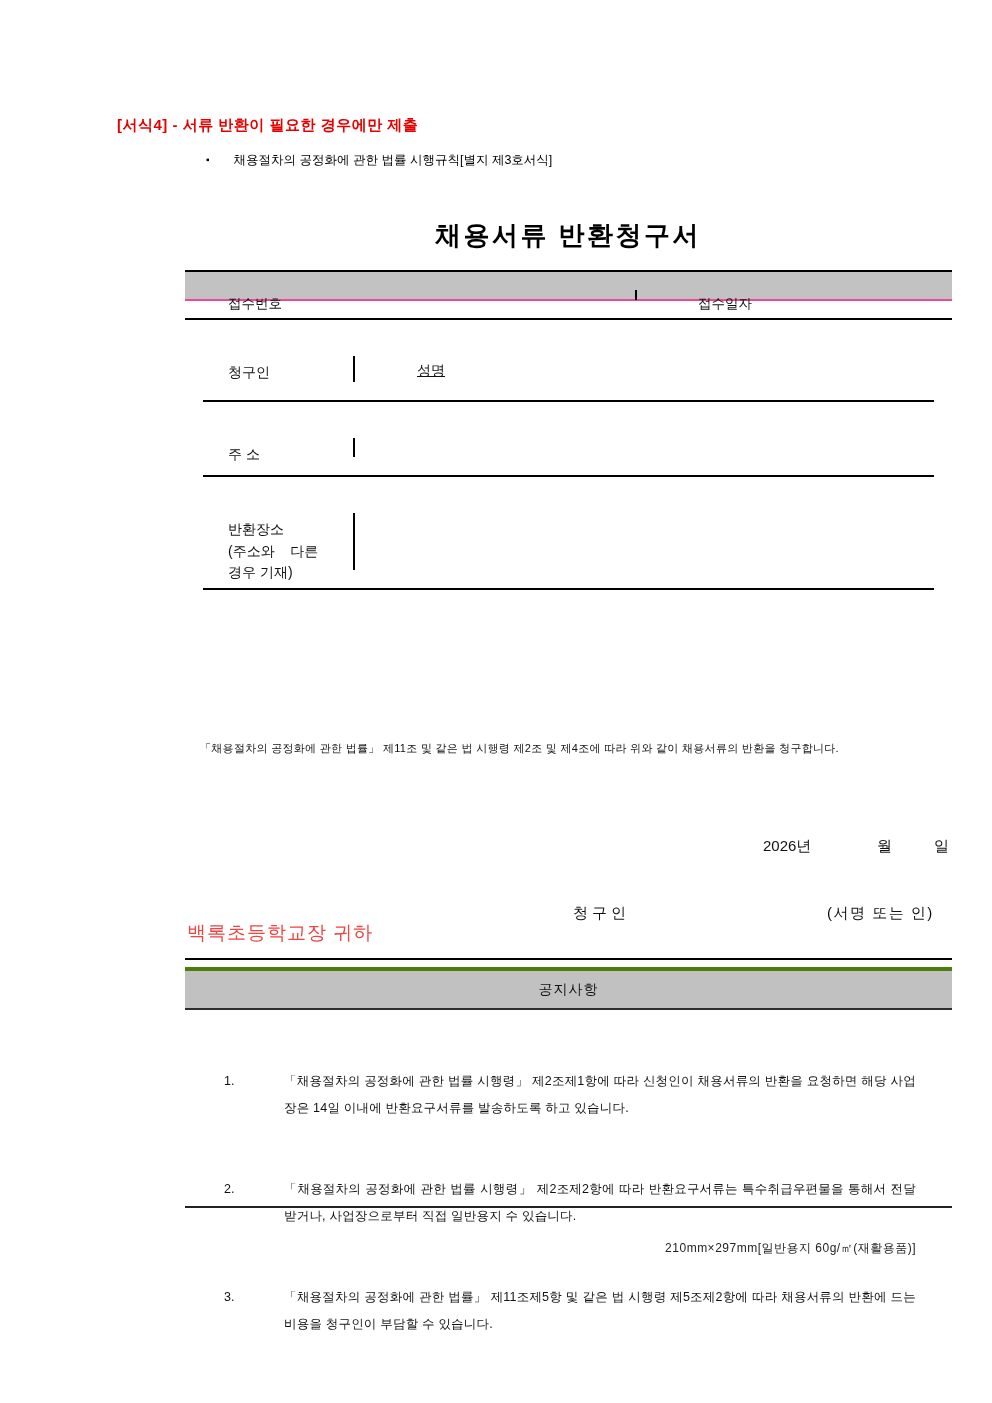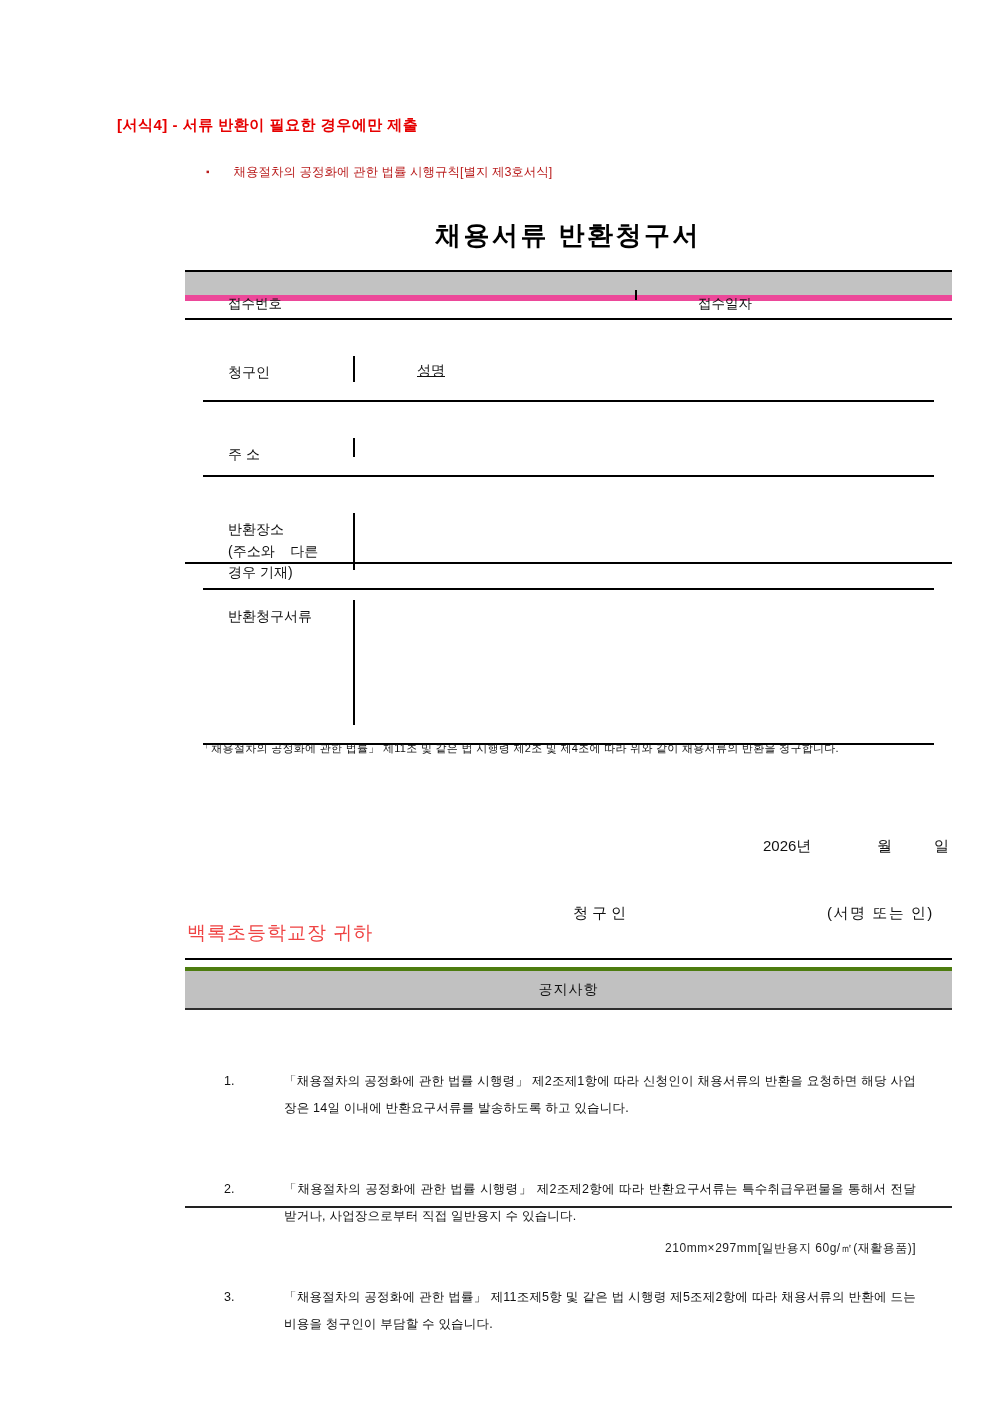--- a/index.html
+++ b/index.html
@@ -16,36 +16,36 @@
     overflow: hidden;
   }
 
   
   .form-tag {
     position: absolute; left: 45px; top: 44px;
     font-size: 15px; font-weight: bold; color: #e60000;
     letter-spacing: 0.5px; white-space: nowrap;
   }
   .reg-ref {
-    position: absolute; left: 116px; top: 92px;
-    font-size: 12.5px; color: #b91c1c; white-space: nowrap;
+    position: absolute; left: 116px; top: 80px;
+    font-size: 12.5px; color: #000000; white-space: nowrap;
   }
   .reg-ref .bullet { font-size: 10px; margin-right: 6px; vertical-align: 1px; }
   .doc-title {
     position: absolute; left: 0; top: 146px; width: 100%;
     text-align: center; font-size: 26px; font-weight: bold;
     letter-spacing: 2.5px; color: #000;
   }
 
   
   .receipt-table {
     position: absolute; left: 113px; top: 198px; width: 767px; height: 31px;
     background: #c2c2c2;
     border-top: 2px solid #000;
-    border-bottom: 6px solid #ec4899;
+    border-bottom: 2px solid #ec4899;
     display: flex;
   }
   .receipt-cell { font-size: 13.5px; padding: 5px 7px; color: #111; }
   .receipt-cell.first { width: 434px; border-right: 2px solid #000; }
   .receipt-cell.second { flex: 1; }
 
   
   .form-table {
     position: absolute; left: 113px; width: 767px;
     border-top: 2px solid #000;
@@ -155,26 +155,20 @@
       <div class="f-value"></div>
     </div>
     <div class="f-row h-95">
       <div class="f-label">반환장소
 (주소와    다른
 경우 기재)</div>
       <div class="f-value"></div>
     </div>
   </div>
 
-  <div class="form-table t2">
-    <div class="f-row h-163">
-      <div class="f-label">반환청구서류</div>
-      <div class="f-value"></div>
-    </div>
-  </div>
 
   <div class="declaration">「채용절차의 공정화에 관한 법률」  제11조 및 같은 법 시행령 제2조 및 제4조에 따라 위와 같이 채용서류의 반환을 청구합니다.</div>
 
   <div class="date-line">
     <span class="date-year">2026년</span>
     <span class="date-month">월</span>
     <span class="date-day">일</span>
   </div>
 
   <div class="sign-line">

